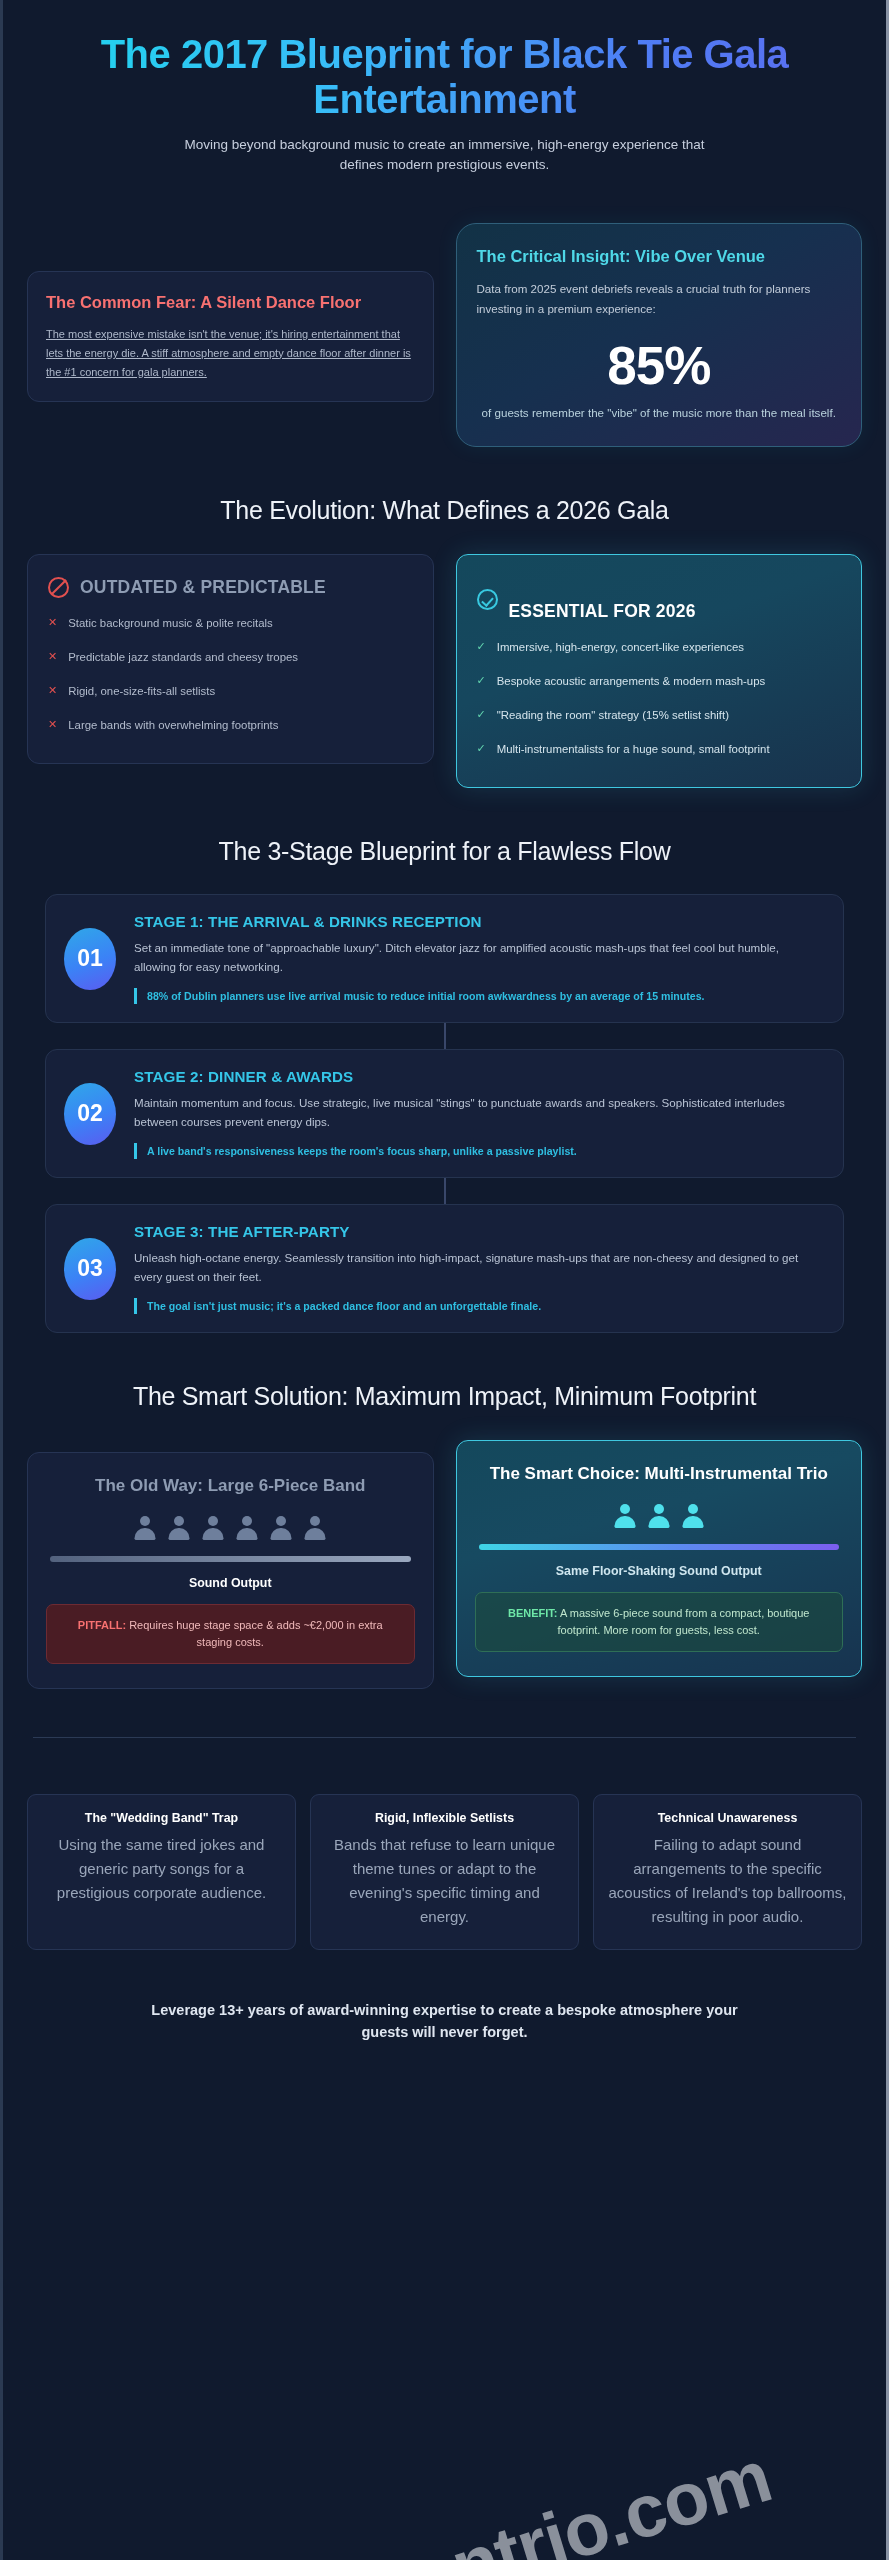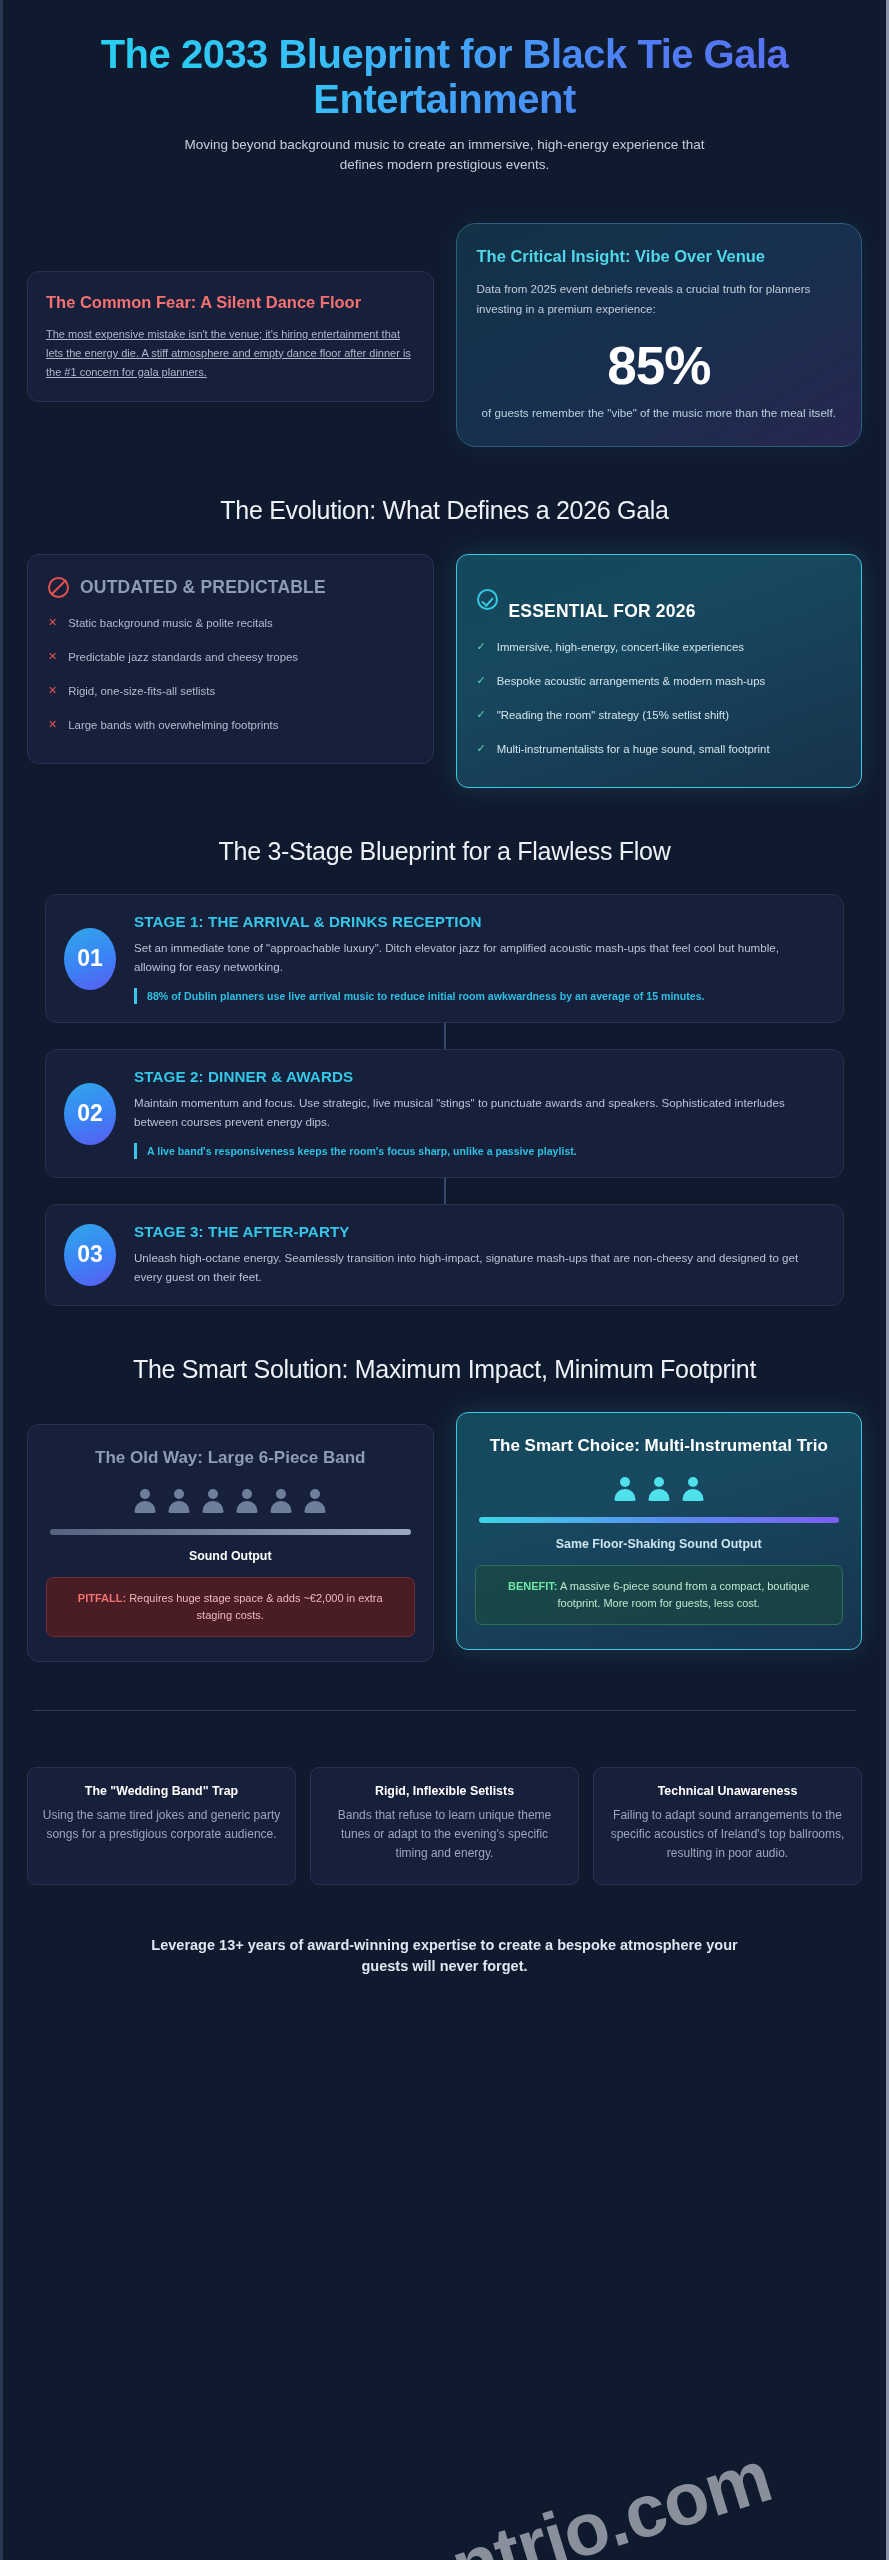--- a/index.html
+++ b/index.html
@@ -294,21 +294,21 @@
   .flags { display: flex; gap: 14px; }
   .flag {
     flex: 1 1 0;
     background: #16203a;
     border: 1px solid #263454;
     border-radius: 9px;
     padding: 16px 13px 20px 13px;
     text-align: center;
   }
   .flag h5 { color: #ffffff; font-size: 12.4px; font-weight: bold; margin-bottom: 8px; }
-  .flag p { color: #9aa6ba; font-size: 12px; line-height: 1.6; }
+  .flag p { color: #9aa6ba; font-size: 15px; line-height: 1.6; }
 
   .footer-cta {
     text-align: center;
     color: #dfe6f0;
     font-size: 14.5px;
     font-weight: bold;
     line-height: 1.5;
     max-width: 620px;
     margin: 16px auto;
   }
@@ -335,21 +335,21 @@
   .sp-22 { height: 22px; }
   .sp-18 { height: 18px; }
 </style>
 </head>
 <body>
 
 <div class="page">
   <div class="inner">
 
     <section class="hero">
-      <h1>The 2033 Blueprint for Black Tie Gala Entertainment</h1>
+      <h1>The 2017 Blueprint for Black Tie Gala Entertainment</h1>
       <p>Moving beyond background music to create an immersive, high-energy experience that defines modern prestigious events.</p>
     </section>
 
     <div class="sp-48"></div>
 
     <section class="row-2">
       <div class="col fear-wrap">
         <div class="card card-fear">
           <h3>The Common Fear: A Silent Dance Floor</h3>
           <p>The most expensive mistake isn't the venue; it's hiring entertainment that lets the energy die. A stiff atmosphere and empty dance floor after dinner is the #1 concern for gala planners.</p>
@@ -447,20 +447,21 @@
           <p>Maintain momentum and focus. Use strategic, live musical "stings" to punctuate awards and speakers. Sophisticated interludes between courses prevent energy dips.</p>
           <div class="stage-quote">A live band's responsiveness keeps the room's focus sharp, unlike a passive playlist.</div>
         </div>
       </div>
       <div class="connector"></div>
       <div class="stage">
         <div class="stage-num">03</div>
         <div class="stage-body">
           <h4>STAGE 3: THE AFTER-PARTY</h4>
           <p>Unleash high-octane energy. Seamlessly transition into high-impact, signature mash-ups that are non-cheesy and designed to get every guest on their feet.</p>
+          <div class="stage-quote">The goal isn't just music; it's a packed dance floor and an unforgettable finale.</div>
         </div>
       </div>
     </section>
 
     <div class="sp-48"></div>
 
     <h2 class="sec-h">The Smart Solution: Maximum Impact, Minimum Footprint</h2>
     <div class="sp-28"></div>
 
     <section class="row-2">

